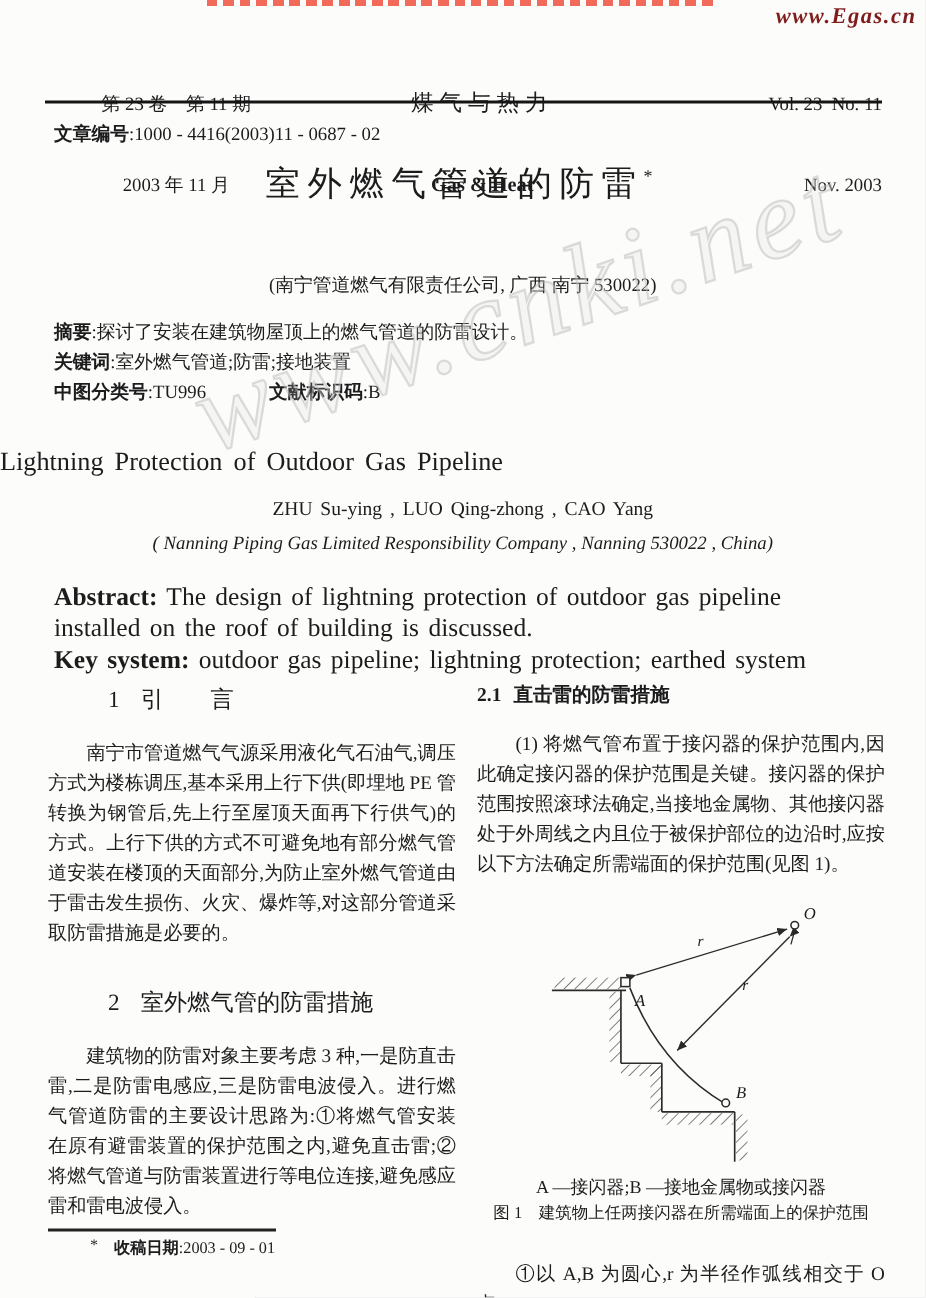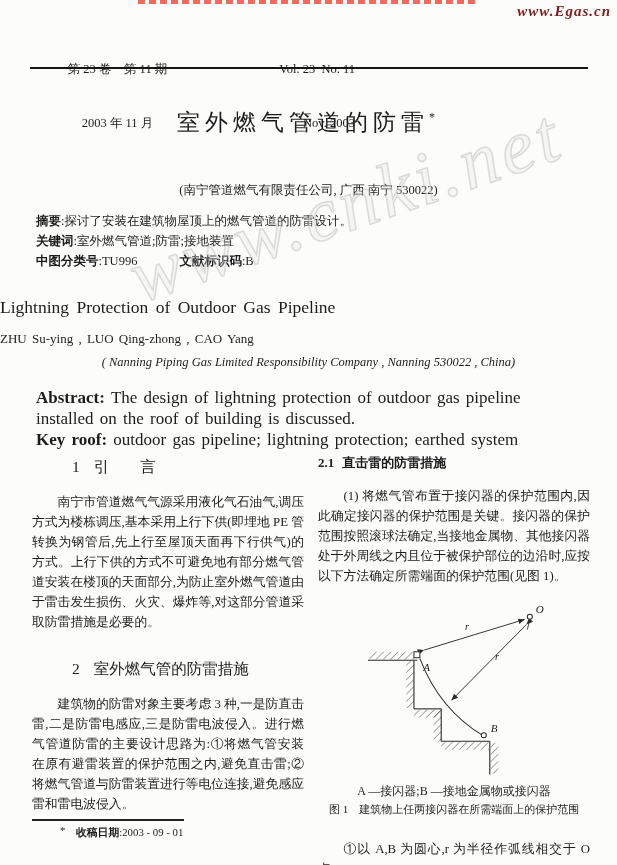--- a/index.html
+++ b/index.html
@@ -31,21 +31,21 @@
   .title-cn sup{ font-size:12px; }
   .authors-cn{ position:absolute; left:0; top:160px; width:100%; text-align:center;
     font-size:13px; font-weight:bold; letter-spacing:1px; }
   .affil-cn{ position:absolute; left:0; top:182px; width:100%; text-align:center; font-size:12.5px; }
 
   .cn-meta{ position:absolute; left:36px; top:211px; width:548px; font-size:12.5px; line-height:20px; }
   .cn-meta .gap{ display:inline-block; width:42px; }
 
   .title-en{ position:absolute; left:0; top:297px; width:100%; text-align:left;
     font-size:17.5px; word-spacing:3px; }
-  .authors-en{ position:absolute; left:0; top:331px; width:100%; text-align:left; font-size:13px; word-spacing:2px; }
+  .authors-en{ position:absolute; left:0; top:331px; width:100%; text-align:center; font-size:13px; word-spacing:2px; }
   .affil-en{ position:absolute; left:0; top:355px; width:100%; text-align:center; font-size:12.5px; font-style:italic; }
 
   .en-meta{ position:absolute; left:36px; top:387px; width:548px; font-size:17px; line-height:21px; word-spacing:2px; }
 
   
   .col{ position:absolute; top:453px; font-size:12.8px; line-height:20px; text-align:justify; }
   .col-left{ left:32px; width:272px; }
   .col-right{ left:318px; width:272px; }
   .sec-h{ font-size:15.5px; font-weight:normal; margin-top:4px;margin-left:40px; }
   .sec-h .num{ margin-right:14px; }
@@ -80,27 +80,34 @@
 <div class="page">
 
   <div class="red-strip"></div>
   <div class="egas">www.Egas.cn</div>
 
   <div class="jheader">
     <div class="jh-cell jh-left">
       <div>第 23 卷　第 11 期</div>
       <div>2003 年 11 月</div>
     </div>
+    <div class="jh-cell jh-center">
+      <div class="journal-cn">煤气与热力</div>
+      <div class="journal-en">Gas &amp; Heat</div>
+    </div>
     <div class="jh-cell jh-right">
       <div>Vol. 23  No. 11</div>
       <div>Nov. 2003</div>
     </div>
   </div>
   <div class="jh-rule"></div>
 
+  <div class="article-id">
+    <b class="lbl">文章编号</b><span>:1000 - 4416(2003)11 - 0687 - 02</span>
+  </div>
 
   <div class="title-cn">
     <span>室外燃气管道的防雷</span><sup>*</sup>
   </div>
   <div class="affil-cn">(南宁管道燃气有限责任公司, 广西 南宁 530022)</div>
 
   <div class="cn-meta">
     <div>
       <b class="lbl">摘要</b><span>:探讨了安装在建筑物屋顶上的燃气管道的防雷设计。</span>
     </div>
@@ -114,21 +121,21 @@
 
   <div class="title-en">Lightning Protection of Outdoor Gas Pipeline</div>
   <div class="authors-en">ZHU Su-ying , LUO Qing-zhong , CAO Yang</div>
   <div class="affil-en">( Nanning Piping Gas Limited Responsibility Company , Nanning 530022 , China)</div>
 
   <div class="en-meta">
     <div>
       <b class="lbl">Abstract:</b> <span>The design of lightning protection of outdoor gas pipeline installed on the roof of building is discussed.</span>
     </div>
     <div>
-      <b class="lbl">Key roof:</b> <span>outdoor gas pipeline; lightning protection; earthed system</span>
+      <b class="lbl">Key system:</b> <span>outdoor gas pipeline; lightning protection; earthed system</span>
     </div>
   </div>
 
   <div class="col col-left">
     <h2 class="sec-h">
       <span class="num">1</span><span>引　　言</span>
     </h2>
     <p>南宁市管道燃气气源采用液化气石油气,调压方式为楼栋调压,基本采用上行下供(即埋地 PE 管转换为钢管后,先上行至屋顶天面再下行供气)的方式。上行下供的方式不可避免地有部分燃气管道安装在楼顶的天面部分,为防止室外燃气管道由于雷击发生损伤、火灾、爆炸等,对这部分管道采取防雷措施是必要的。</p>
     <h2 class="sec-h mt-big">
       <span class="num">2</span><span>室外燃气管的防雷措施</span>

